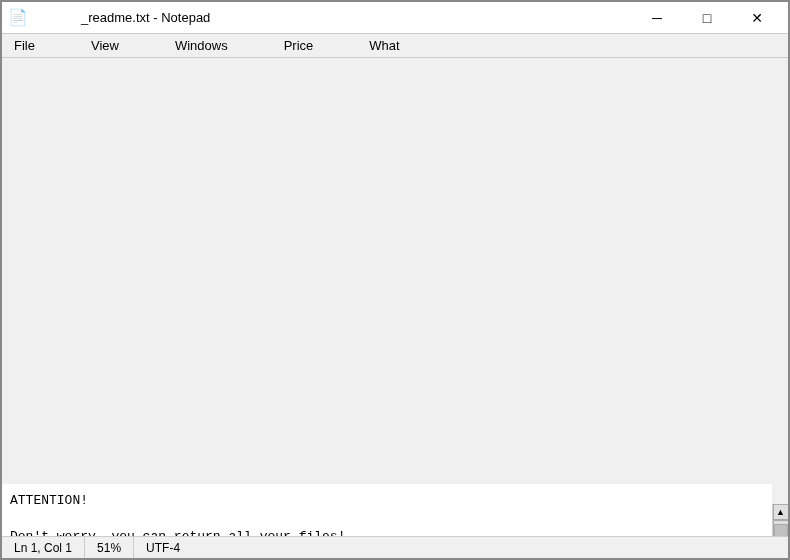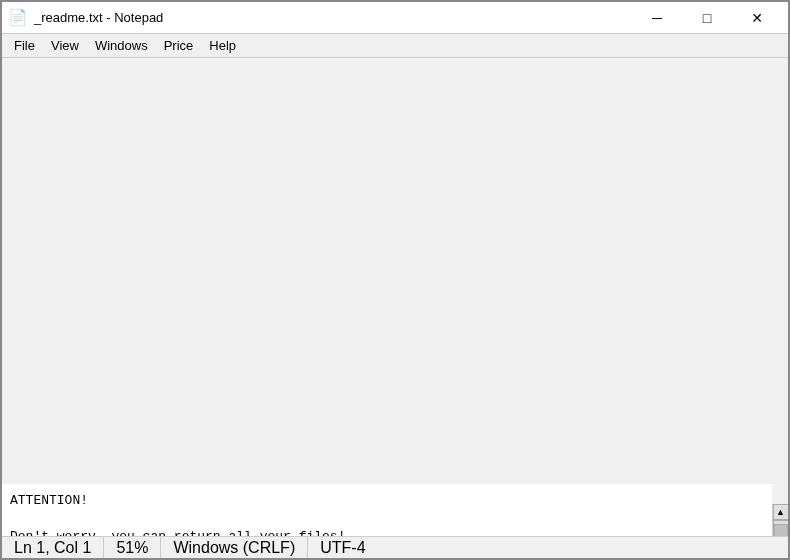--- a/index.html
+++ b/index.html
@@ -45,20 +45,21 @@
       width: 16px;
       height: 16px;
       display: flex;
       align-items: center;
       justify-content: center;
     }
 
     .title-bar-title {
       font-size: 13px;
       color: #000;
+      margin-left: 47px;
     }
 
     .title-bar-controls {
       display: flex;
       gap: 4px;
     }
 
     .title-btn {
       width: 46px;
       height: 30px;
@@ -72,20 +73,21 @@
       border: none;
     }
 
     .menu-bar {
       height: 24px;
       display: flex;
       align-items: center;
       padding: 0 4px;
       background: #f0f0f0;
       border-bottom: 1px solid #ccc;
+      gap: 40px;
     }
 
     .menu-item {
       padding: 2px 8px;
       font-size: 13px;
       cursor: pointer;
       color: #000;
     }
 
     .content-area {
@@ -148,21 +150,21 @@
       top: 4px;
       left: 1px;
     }
 
     .status-bar {
       height: 22px;
       background: #f0f0f0;
       border-top: 1px solid #ccc;
       display: flex;
       align-items: center;
-      font-size: 16px;
+      font-size: 12px;
       color: #000;
     }
 
     .status-section {
       padding: 0 12px;
       border-right: 1px solid #ccc;
       height: 100%;
       display: flex;
       align-items: center;
     }
@@ -186,21 +188,21 @@
       <button class="title-btn">□</button>
       <button class="title-btn close">✕</button>
     </div>
   </div>
 
   <div class="menu-bar">
     <span class="menu-item">File</span>
     <span class="menu-item">View</span>
     <span class="menu-item">Windows</span>
     <span class="menu-item">Price</span>
-    <span class="menu-item">Help</span>
+    <span class="menu-item">What</span>
   </div>
 
   <div class="content-area">
     <textarea class="text-area" spellcheck="false" style="">ATTENTION!
 
 Don't worry, you can return all your files!
 All your files like pictures, databases, documents and other important are encrypted with
 strongest encryption and unique key.
 The only method of recovering files is to purchase decrypt tool and unique key for you.
 This software will decrypt all your encrypted files.
@@ -228,16 +230,15 @@
       <div class="scroll-track">
         <div class="scroll-thumb"></div>
       </div>
       <div class="scroll-btn">▼</div>
     </div>
   </div>
 
   <div class="status-bar">
     <div class="status-section">Ln 1, Col 1</div>
     <div class="status-section">51%</div>
-    <div class="status-section">Windows (CRLF)</div>
     <div class="status-section">UTF-4</div>
   </div>
 </div>
 
 </body></html>

